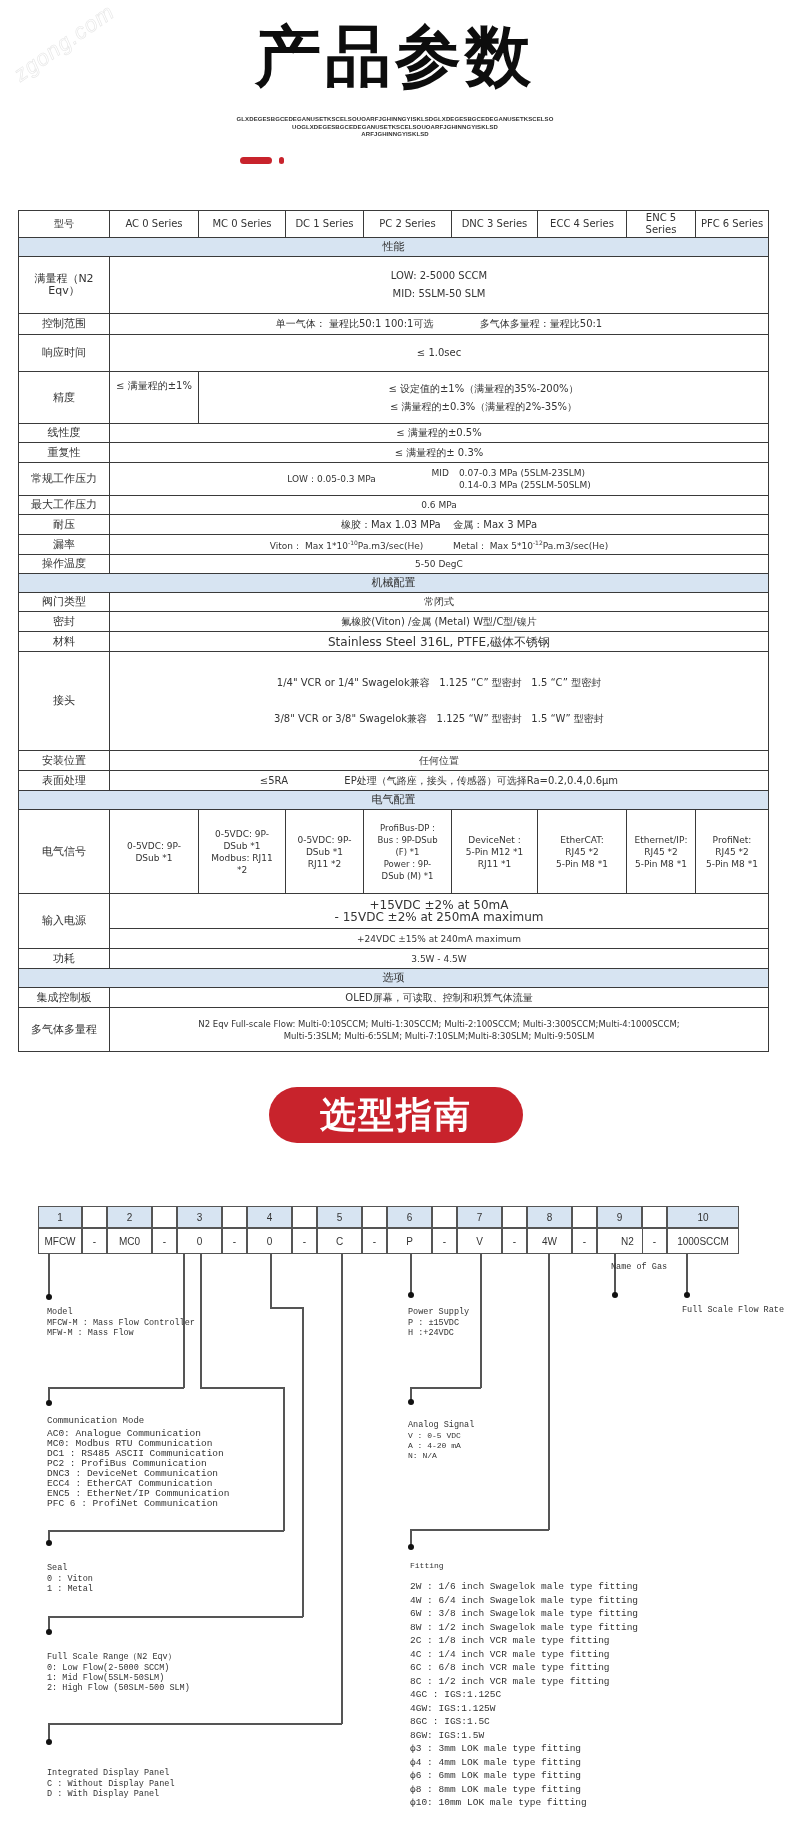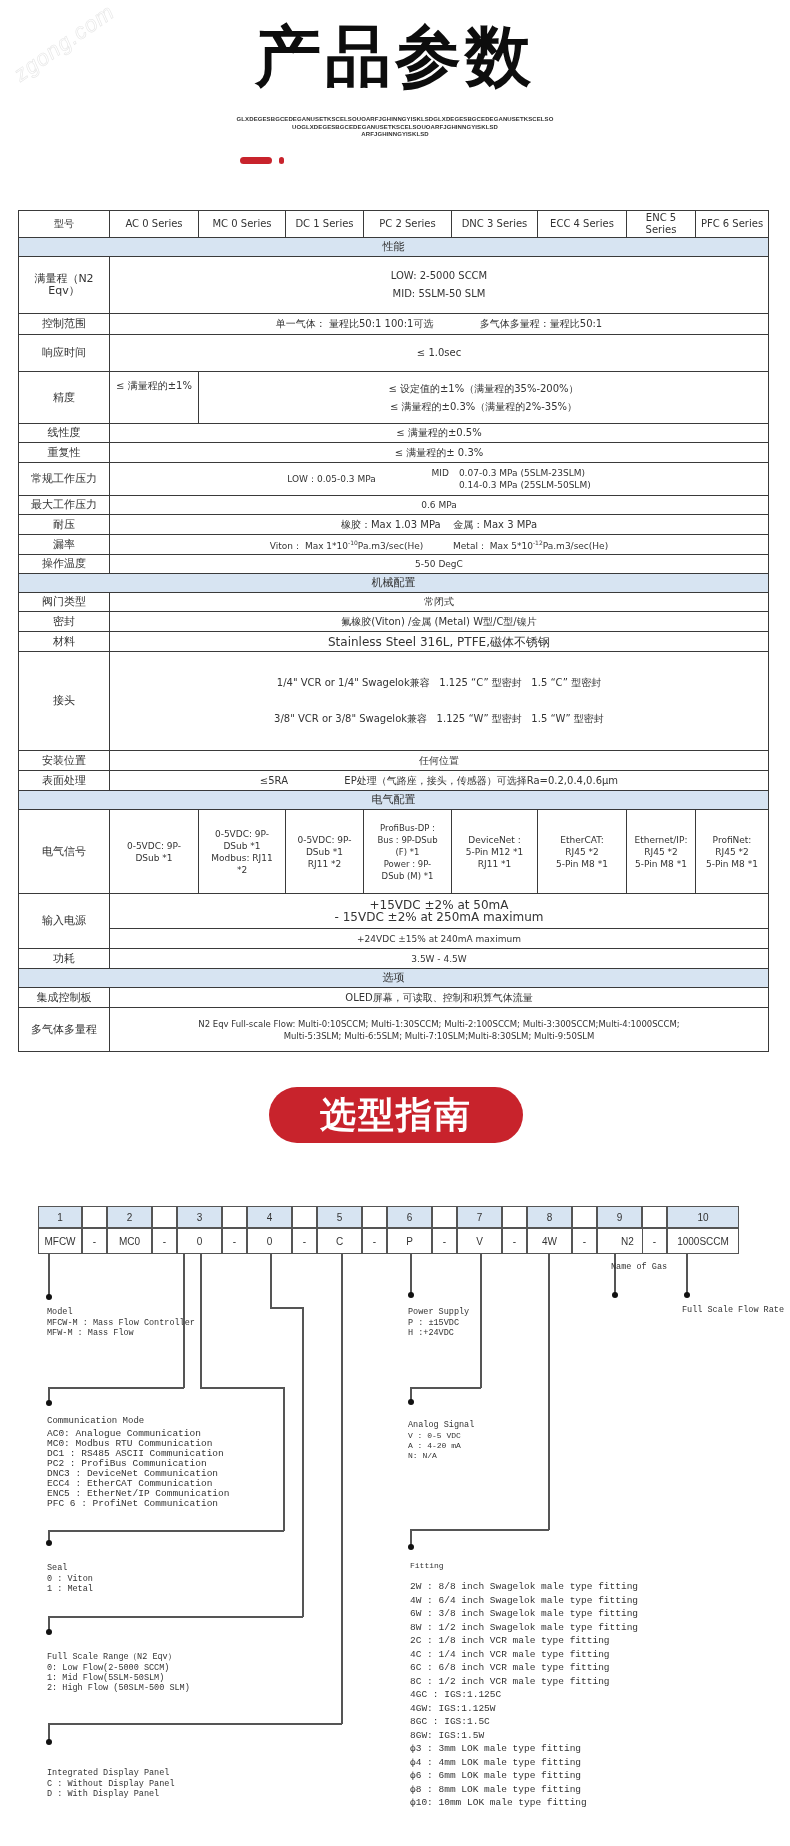--- a/index.html
+++ b/index.html
@@ -399,21 +399,21 @@
   <div>A : 4-20 mA</div>
   <div>N: N/A</div>
 </div>
 
 <div class="ln" style="left:548px;top:1254px;width:1.5px;height:276px"></div>
 <div class="ln" style="left:410px;top:1529px;width:139px;height:1.5px"></div>
 <div class="ln" style="left:410px;top:1529px;width:1.5px;height:16px"></div>
 <div class="dot" style="left:408px;top:1544px"></div>
 <div class="desc big" style="left:410px;top:1560px;font-size:9.5px;line-height:13.5px">
   <div class="t" style="font-size:8px;line-height:11px;margin-bottom:9px">Fitting</div>
-  <div>2W : 8/8 inch Swagelok male type fitting</div>
+  <div>2W : 1/6 inch Swagelok male type fitting</div>
   <div>4W : 6/4 inch Swagelok male type fitting</div>
   <div>6W : 3/8 inch Swagelok male type fitting</div>
   <div>8W : 1/2 inch Swagelok male type fitting</div>
   <div>2C  : 1/8 inch VCR male type fitting</div>
   <div>4C  : 1/4 inch VCR male type fitting</div>
   <div>6C  : 6/8 inch VCR male type fitting</div>
   <div>8C  : 1/2 inch VCR male type fitting</div>
   <div>4GC : IGS:1.125C</div>
   <div>4GW: IGS:1.125W</div>
   <div>8GC : IGS:1.5C</div>

